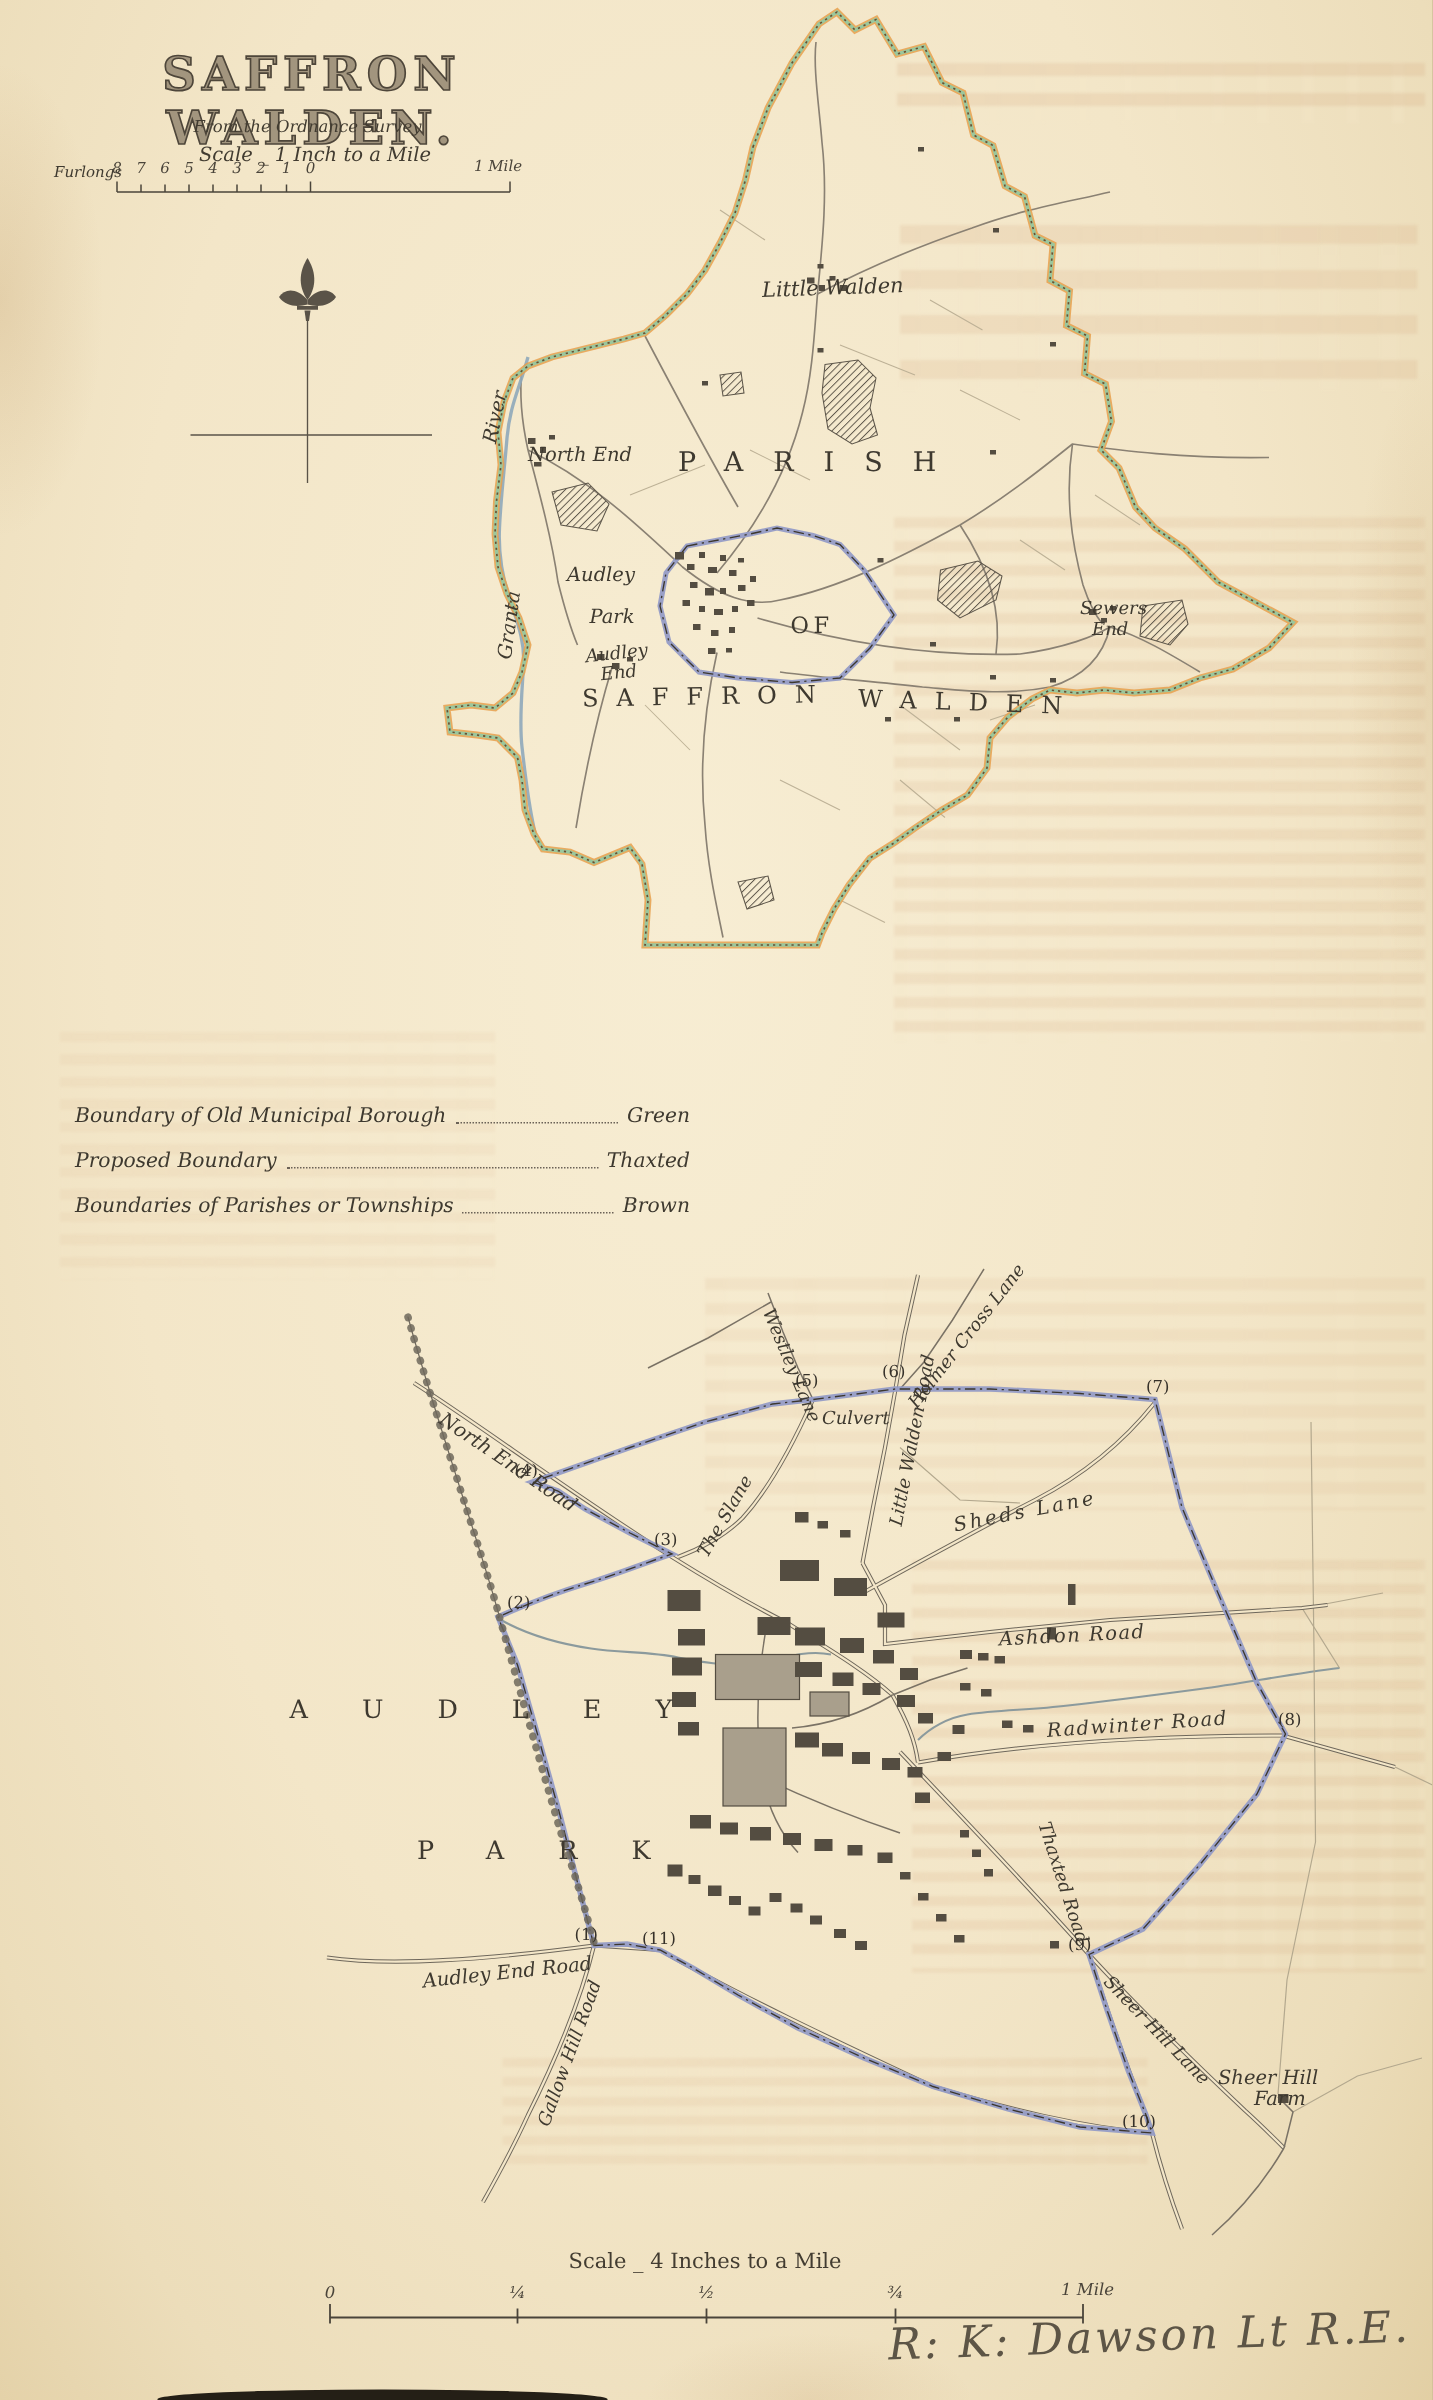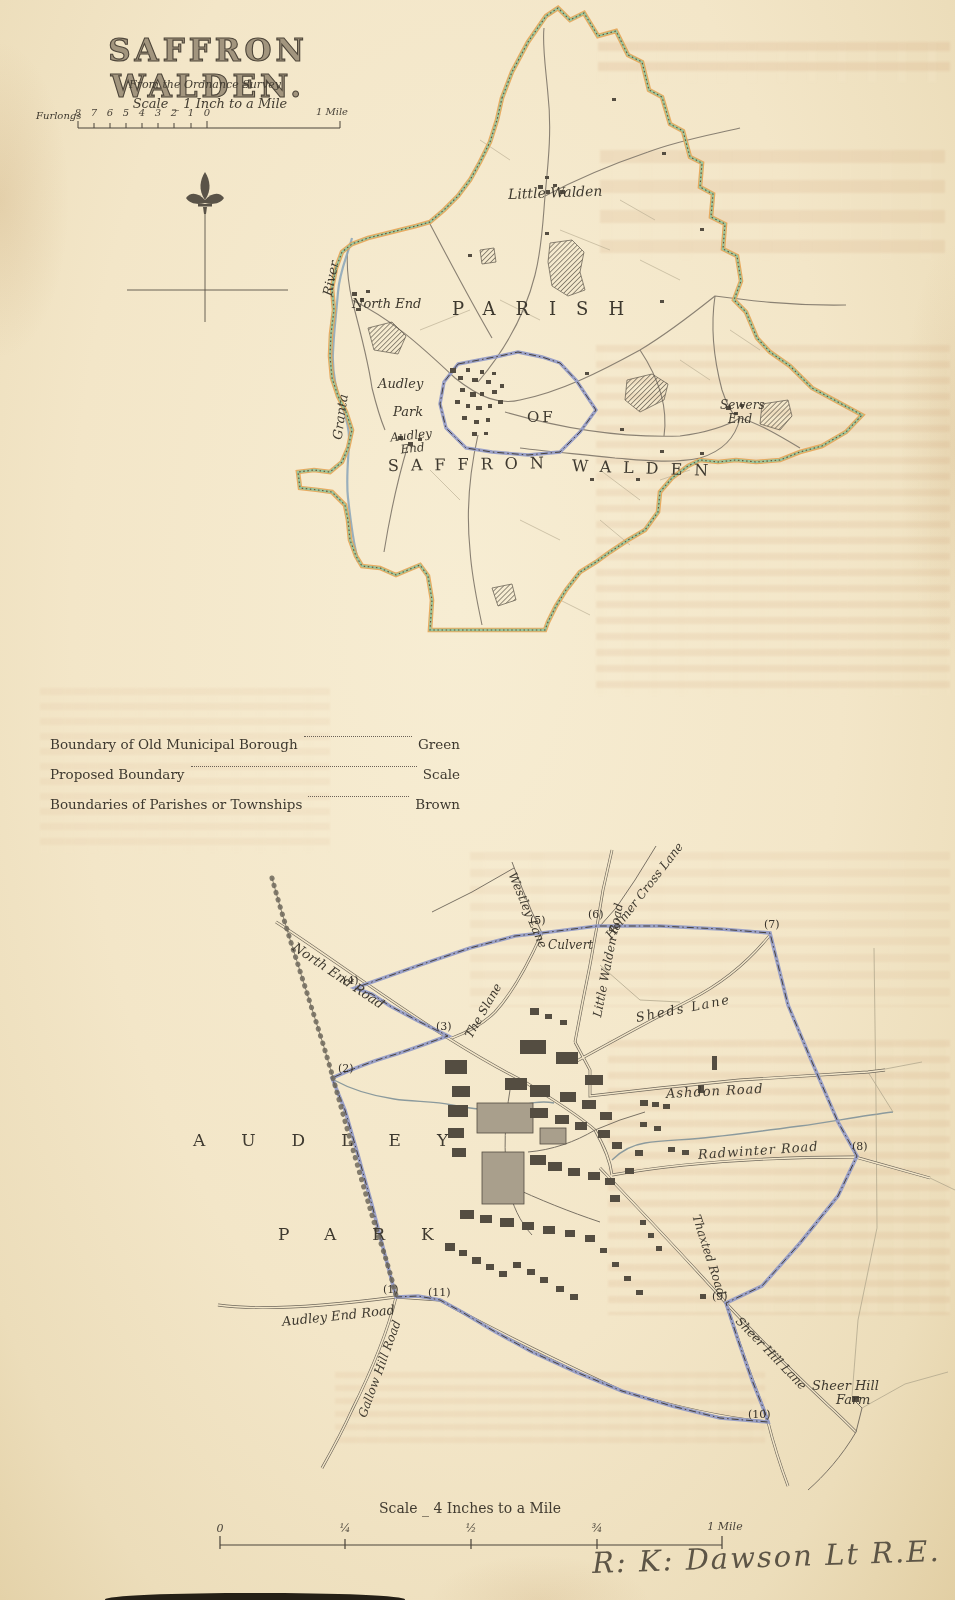--- a/index.html
+++ b/index.html
@@ -9,21 +9,21 @@
   .lbl{position:absolute;font-style:italic;white-space:nowrap;color:#3e392f;transform-origin:0 50%;}
   .sp{position:absolute;white-space:nowrap;color:#3e392f;transform-origin:0 50%;}
   .mk{position:absolute;font-size:11px;color:#36312a;white-space:nowrap;}
   .bleed{position:absolute;filter:blur(1.1px);pointer-events:none;}
   .stain{position:absolute;pointer-events:none;}
   #title{position:absolute;left:52px;top:32px;width:312px;text-align:center;font-size:31px;font-weight:bold;
     letter-spacing:4px;color:#a2957e;-webkit-text-stroke:1.1px #4e463a;}
   #subtitle{position:absolute;left:105px;top:78px;width:200px;text-align:center;font-style:italic;font-size:11px;color:#423c31;}
   #scaleTopLabel{position:absolute;left:120px;top:96px;width:180px;text-align:center;font-style:italic;font-size:13px;color:#423c31;}
   .tick{position:absolute;font-style:italic;font-size:10px;color:#4a443a;transform:translateX(-50%);}
-  .refrow{display:flex;align-items:flex-start;font-size:13.5px;color:#3e392f;margin-bottom:14px;}
+  .refrow{display:flex;align-items:flex-end;font-style:italic;font-size:13.5px;color:#3e392f;margin-bottom:14px;}
   .refrow .leader{flex:1;border-bottom:1px dotted #6b6257;margin:0 6px 3px 6px;min-width:20px;}
   #refbox{position:absolute;left:50px;top:736px;width:410px;}
   #refhead{position:absolute;left:50px;top:704px;width:410px;text-align:center;font-style:italic;font-size:15px;letter-spacing:7px;color:#3e392f;}
   #signature{position:absolute;left:592px;top:1540px;font-style:italic;font-size:29px;letter-spacing:2px;color:#5d5546;transform:rotate(-2deg);white-space:nowrap;}
 </style>
 </head>
 <body>
 
 <div id="sheet">
 
@@ -339,21 +339,21 @@
 
   <div id="refbox">
     <div class="refrow">
         <span>Boundary of Old Municipal Borough</span>
         <span class="leader"></span>
         <span>Green</span>
       </div>
     <div class="refrow">
         <span>Proposed Boundary</span>
         <span class="leader"></span>
-        <span>Scale</span>
+        <span>Thaxted</span>
       </div>
     <div class="refrow">
         <span>Boundaries of Parishes or Townships</span>
         <span class="leader"></span>
         <span>Brown</span>
       </div>
   </div>
 
   <span class="lbl" style="left:327px;top:288px;font-size:13px;transform:rotate(-78deg);">River</span>
   <span class="lbl" style="left:337px;top:432px;font-size:13px;transform:rotate(-82deg);">Granta</span>

